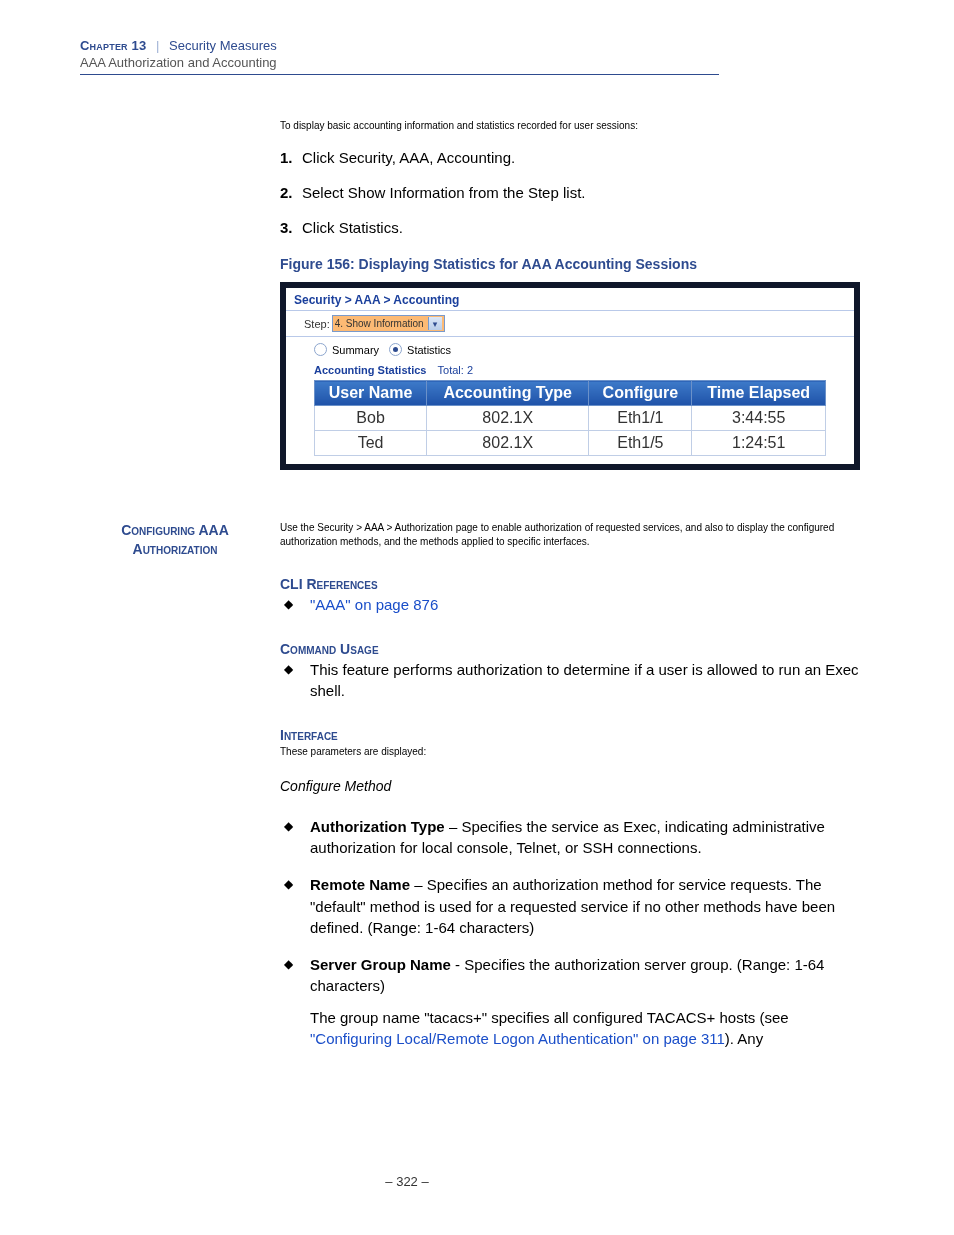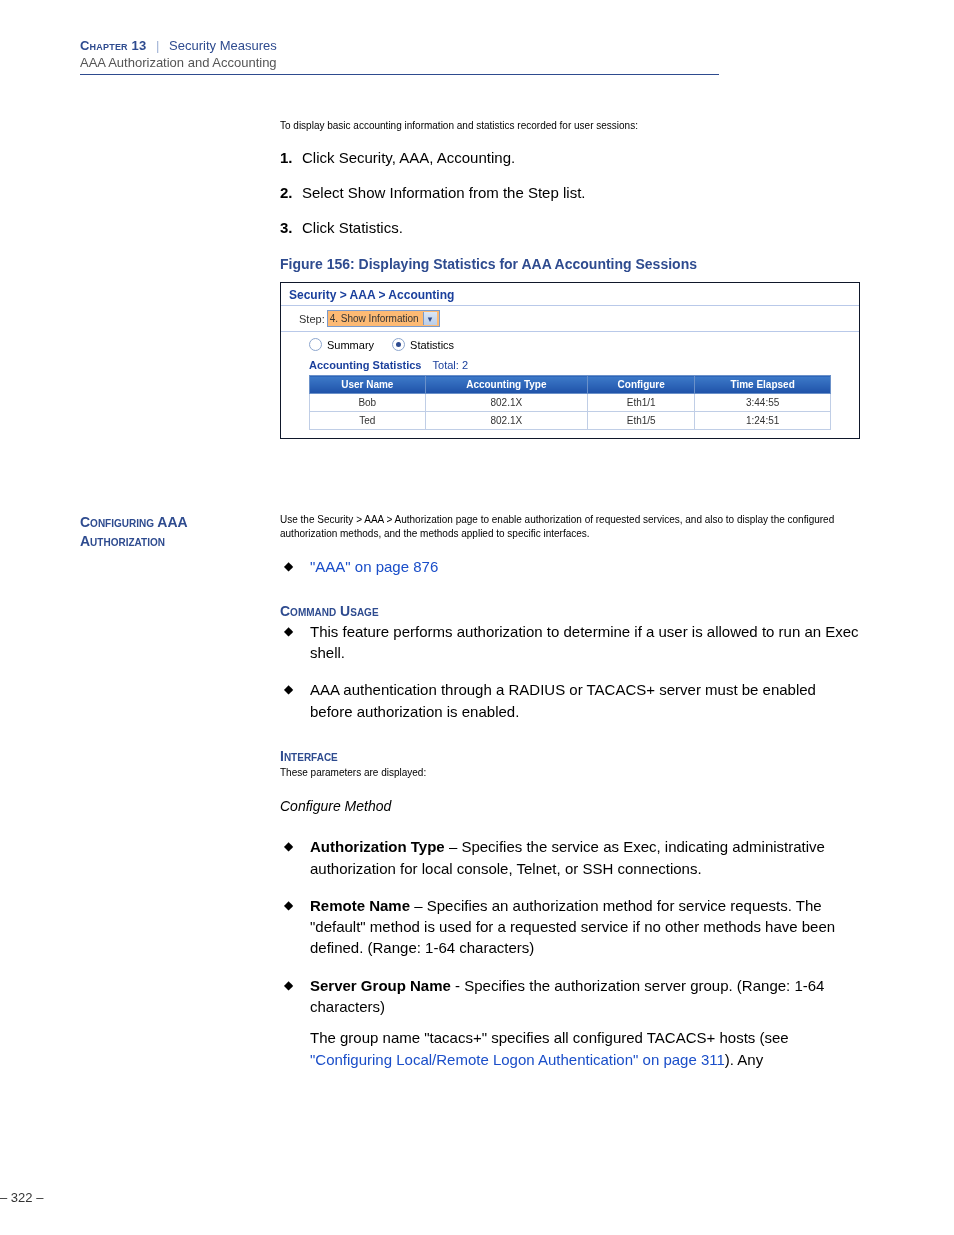--- a/index.html
+++ b/index.html
@@ -30,71 +30,71 @@
   .content-area { position: relative; }
   .main-col { margin-left: 200px; width: 580px; }
   .body-text { font-size: 10px; line-height: 1.42; margin-bottom: 14px; }
   .ol-steps { padding-left: 0; margin: 16px 0 20px 0; list-style: none; }
   .ol-steps li { margin-bottom: 18px; font-size: 15px; }
   .ol-steps .num { font-weight: bold; display: inline-block; width: 22px; }
   .figure-caption { color: #2e4b8f; font-weight: bold; font-size: 14px; margin: 10px 0 10px 0; }
 
   
   .panel {
-    border: 1px solid #0f172a;
+    border: 6px solid #0f172a;
     font-size: 11px;
     font-family: Arial, sans-serif;
-    margin-bottom: 74px;
+    margin-bottom: 51px;
   }
   .panel-title { color: #1a3f9c; font-weight: bold; padding: 5px 8px 3px 8px; font-size: 12px; }
   .panel-sep { border-top: 1px solid #b9c9e9; margin: 0 0 0 0; }
   .panel-row { padding: 4px 10px 4px 18px; display: flex; align-items: center; gap: 2px; }
   .panel-row label { color: #333; }
   .panel-select {
     border: 1px solid #7a9acb; font-size: 10px; color: #333; padding: 0 2px;
     display: inline-flex; align-items: center; height: 15px; background: #fdba74;
   }
   .panel-select .chev {
     margin-left: 4px; width: 13px; height: 13px;
     background: linear-gradient(#dce7f7,#b9cde9);
     border-left: 1px solid #7a9acb; display:flex; align-items:center; justify-content:center;
     color:#2e4b8f; font-size:9px;
   }
-  .radio-row { display: flex; gap: 18px; padding: 6px 10px 6px 28px; align-items: center; }
+  .radio-row { display: flex; gap: 10px; padding: 6px 10px 6px 28px; align-items: center; }
   .radio-ctrl { width: 11px; height: 11px; border: 1px solid #8da6ce; border-radius: 50%; display:inline-flex; align-items:center; justify-content:center; }
   .radio-ctrl.checked::after { content:""; width:5px; height:5px; border-radius:50%; background:#2e4b8f; }
   .stats-head { padding: 2px 10px 4px 28px; }
   .stats-label { color:#1a3f9c; font-weight:bold; font-size:11px; }
   .stats-total { color:#1a3f9c; font-size:11px; margin-left:8px; }
-  table.acct { width: calc(100% - 56px); margin: 0 28px 8px 28px; border-collapse: collapse; font-size:10px; }
+  table.acct { width: calc(100% - 56px); margin: 0 28px 8px 28px; border-collapse: collapse; font-size:16px; }
   table.acct th {
     background: linear-gradient(#3d7ac9,#1f52a8);
     color: #fff; font-weight: bold; padding: 3px 8px;
     border: 1px solid #6b91c9;
   }
   table.acct td { border: 1px solid #c0cee6; padding: 3px 8px; text-align: center; color:#333; }
 
   
   .section-row { position: relative; margin-top: 0; }
   .margin-head {
     position: absolute; left: -200px; top: 0; width: 190px;
-    text-align: left; color: #2e4b8f; font-weight: bold;
+    text-align: center; color: #2e4b8f; font-weight: bold;
     font-size: 14px; line-height: 1.35; font-variant: small-caps;
     padding-right: 4px;
   }
   .sm-heading { color: #2e4b8f; font-weight: bold; font-variant: small-caps; font-size: 14px; margin-top: 26px; margin-bottom: 2px; }
   .diamond-list { list-style:none; padding:0; margin:0; }
   .diamond-list li { position:relative; padding-left:30px; margin-bottom:16px; font-size:15px; line-height:1.42; }
   .diamond-list li::before { content:"◆"; position:absolute; left:4px; top:2px; font-size:12px; color:#000; }
   a.ref-link { color: #1a4ec9; text-decoration: none; }
   .param-sub { font-style: italic; font-size: 14px; margin: 18px 0 22px 0; }
   .bold { font-weight: bold; }
   .sub-note { margin-top: 10px; font-size: 15px; line-height: 1.42; }
 
-  .page-num { position:absolute; bottom:30px; left:0; right:0; text-align:left; font-size:13px; color:#333; }
+  .page-num { position:absolute; bottom:46px; left:0; right:0; text-align:center; font-size:13px; color:#333; }
 </style>
 </head>
 <body>
 
 <div class="page">
 
   <div class="header-block">
     <div class="header-chapter-line">
       <span class="chapter-label" style="font-variant:small-caps">Chapter 13</span>
       <span class="chapter-divider">|</span>
@@ -168,28 +168,28 @@
       </div>
 
       <div class="section-row">
         <div class="margin-head">
           <span>Configuring AAA</span><br>
           <span>Authorization</span>
         </div>
         <div class="body-text">Use the Security &gt; AAA &gt; Authorization page to enable authorization of requested services, and also to display the configured authorization methods, and the methods applied to specific interfaces.</div>
       </div>
 
+      <div class="sm-heading">CLI References</div>
       <ul class="diamond-list">
         <li><a class="ref-link">"AAA" on page 876</a></li>
       </ul>
 
       <div class="sm-heading">Command Usage</div>
       <ul class="diamond-list">
         <li>This feature performs authorization to determine if a user is allowed to run an Exec shell.</li>
-        <li>AAA authentication through a RADIUS or TACACS+ server must be enabled before authorization is enabled.</li>
       </ul>
 
       <div class="sm-heading">Interface</div>
       <div class="body-text" style="margin-bottom:0">These parameters are displayed:</div>
       <div class="param-sub">Configure Method</div>
 
       <ul class="diamond-list">
         <li>
           <span class="bold">Authorization Type</span><span> – Specifies the service as Exec, indicating administrative authorization for local console, Telnet, or SSH connections.</span>
         </li>

